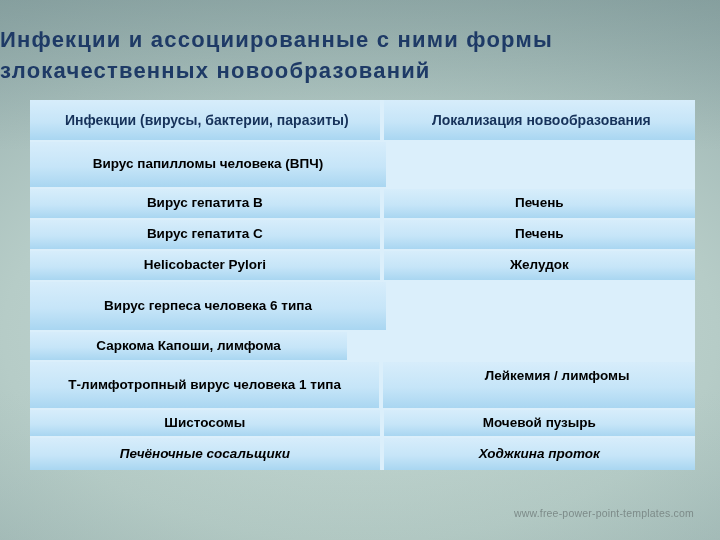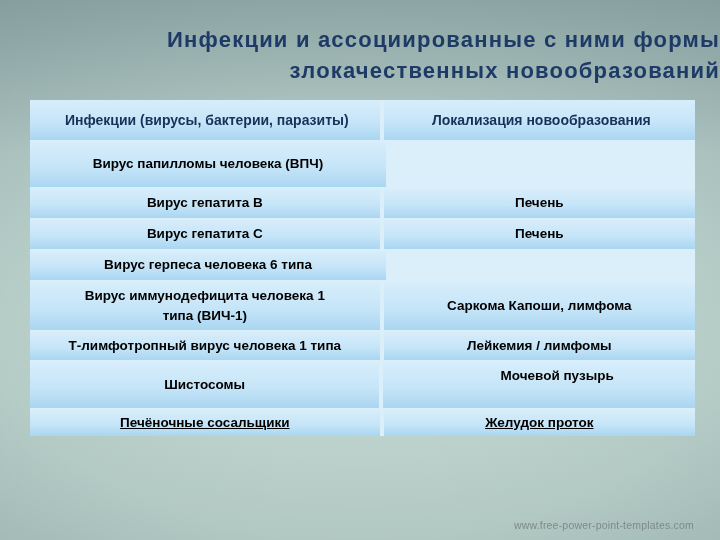--- a/index.html
+++ b/index.html
@@ -10,38 +10,38 @@
     font-family: "Liberation Sans", sans-serif;
     background:
       linear-gradient(180deg, rgba(100,128,128,0.30) 0%, rgba(255,255,255,0) 28%, rgba(255,255,255,0) 72%, rgba(140,168,160,0.12) 100%),
       radial-gradient(ellipse 110% 85% at 50% 62%, #c9dcd7 0%, #b6ccc7 45%, #97afae 82%, #8aa3a2 100%);
   }
 
   .slide-title {
     position: absolute;
     left: 0; right: 0; top: 24px;
     margin: 0;
-    text-align: right;
+    text-align: left;
     font-size: 22px;
     line-height: 31px;
     font-weight: bold;
     letter-spacing: 1.2px;
     color: #1e3a66;
     white-space: pre-line;
   }
 
   .infection-table {
     position: absolute;
     left: 30px; top: 100px;
     width: 665px;
     background: #dbeffb; 
   }
 
   .t-row { display: flex; gap: 4px; margin-bottom: 2px; }
-  .t-row:last-child { margin-bottom: 0; text-decoration: underline; }
+  .t-row:last-child { margin-bottom: 0; }
 
   .cell {
     box-sizing: border-box;
     display: flex;
     align-items: center;
     justify-content: center;
     text-align: center;
     padding: 2px 8px;
     white-space: pre-line;
     font-weight: bold;
@@ -74,21 +74,20 @@
 
   
   .t-row:nth-child(8) .cell-r { align-items: flex-start; padding-top: 4px; padding-left: 44px; }
 
   .watermark {
     position: absolute;
     right: 26px; top: 507px;
     font-size: 10.5px;
     letter-spacing: 0.2px;
     color: #7d8b89;
-    margin-top: 12px;
   }
 </style>
 </head>
 <body>
 
 <h1 class="slide-title">Инфекции и ассоциированные с ними формы
 злокачественных новообразований</h1>
 
 <div class="infection-table">
   <div class="t-row header-row">
@@ -103,41 +102,43 @@
   <div class="t-row">
     <div class="cell cell-l">Вирус гепатита В</div>
     <div class="cell cell-r">Печень</div>
   </div>
 
   <div class="t-row">
     <div class="cell cell-l">Вирус гепатита С</div>
     <div class="cell cell-r">Печень</div>
   </div>
 
+  <div class="t-row">
+    <div class="cell cell-l">Helicobacter Pylori</div>
+    <div class="cell cell-r">Желудок</div>
+  </div>
 
 
   <div class="t-row">
     <div class="cell cell-l">Вирус герпеса человека 6 типа</div>
   </div>
 
   <div class="t-row">
-    <div class="cell cell-l">Вирус иммунодефицита человека 1
-типа (ВИЧ-1)</div>
     <div class="cell cell-r">Саркома Капоши, лимфома</div>
   </div>
 
   <div class="t-row">
     <div class="cell cell-l">Т-лимфотропный вирус человека 1 типа</div>
     <div class="cell cell-r">Лейкемия / лимфомы</div>
   </div>
 
   <div class="t-row">
     <div class="cell cell-l">Шистосомы</div>
     <div class="cell cell-r">Мочевой пузырь</div>
   </div>
 
   <div class="t-row">
     <div class="cell cell-l">Печёночные сосальщики</div>
-    <div class="cell cell-r">Желудок проток</div>
+    <div class="cell cell-r">Ходжкина проток</div>
   </div>
 </div>
 
 <div class="watermark">www.free-power-point-templates.com</div>
 
 </body></html>

